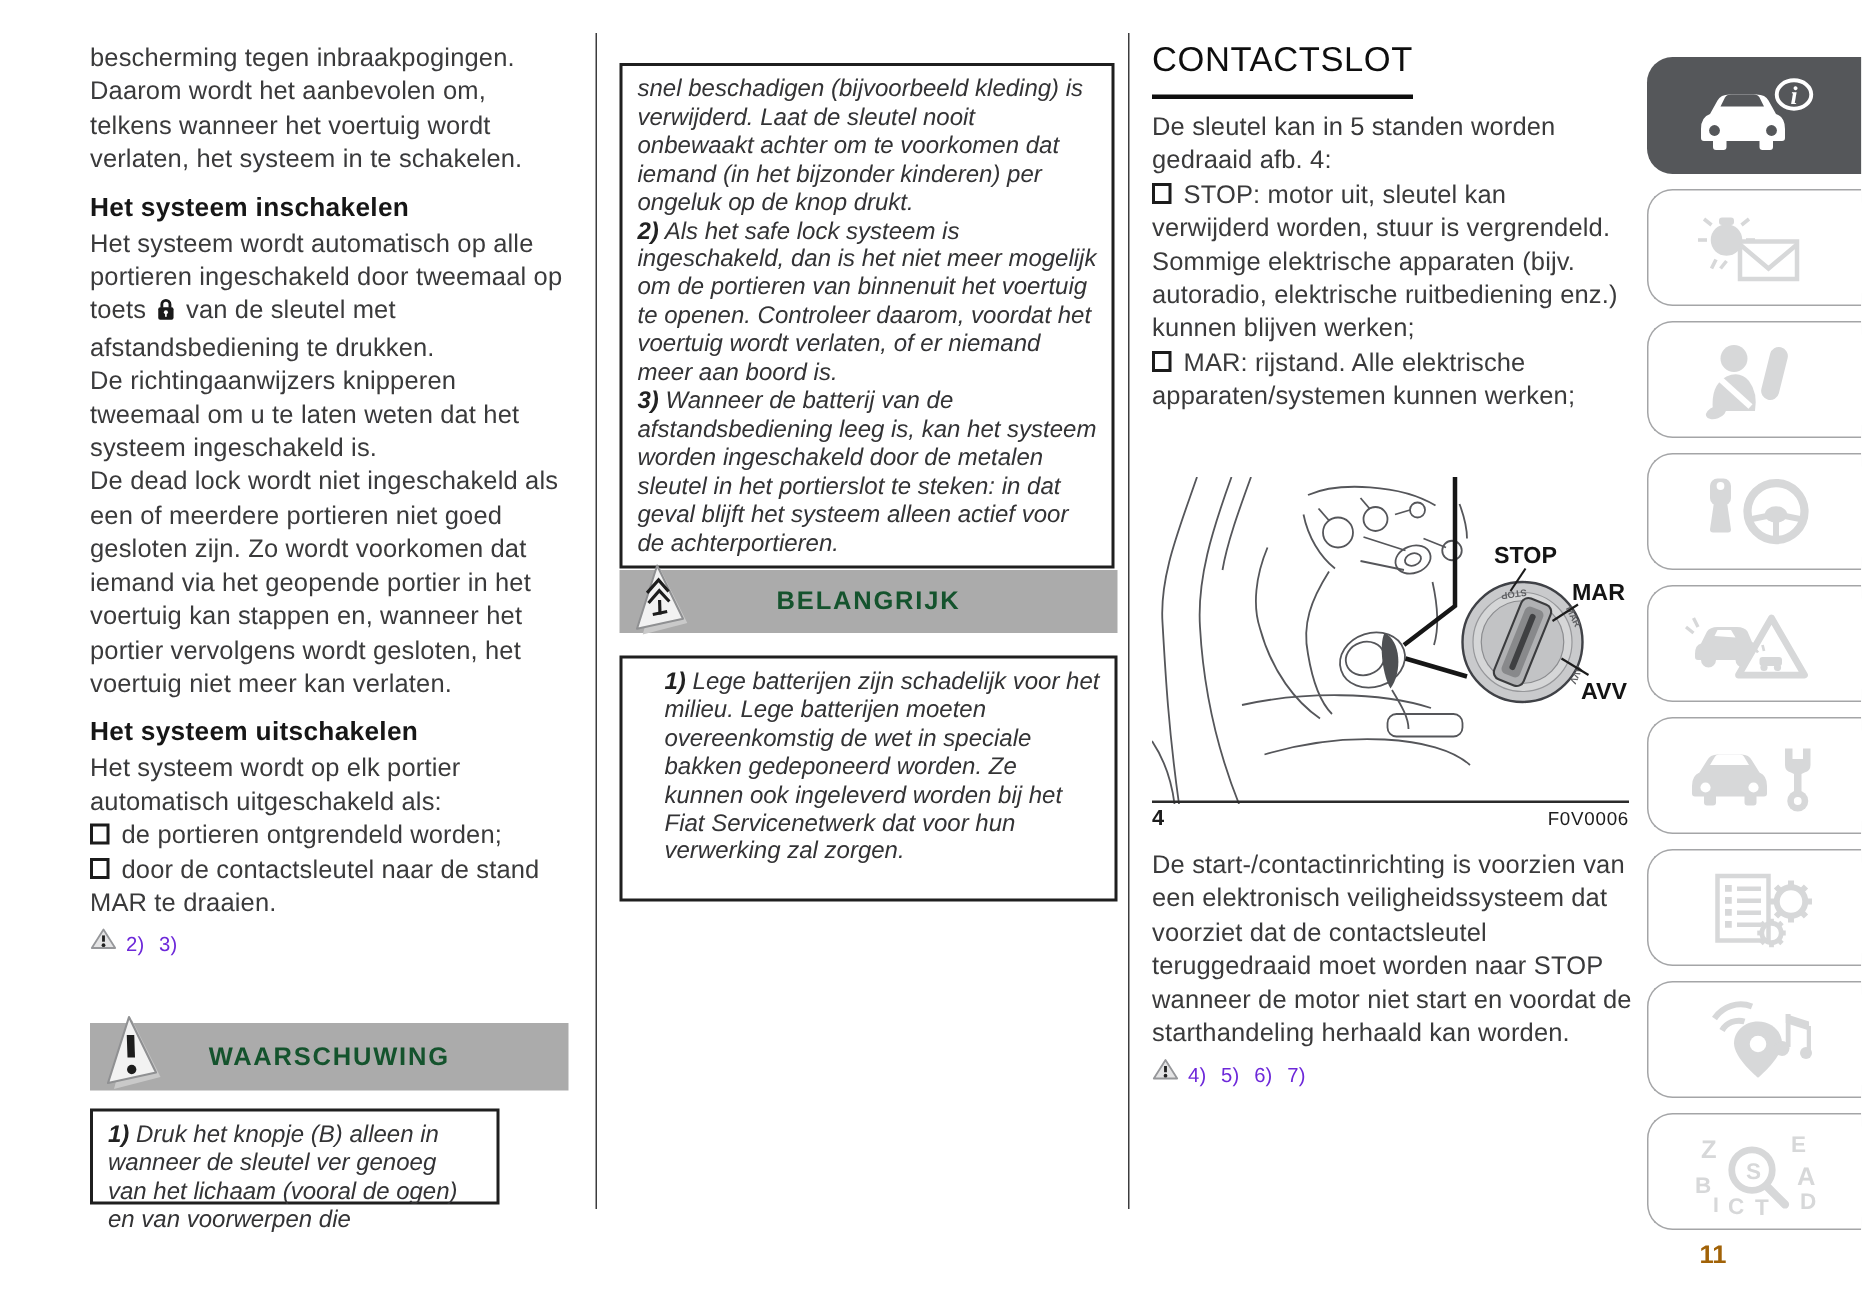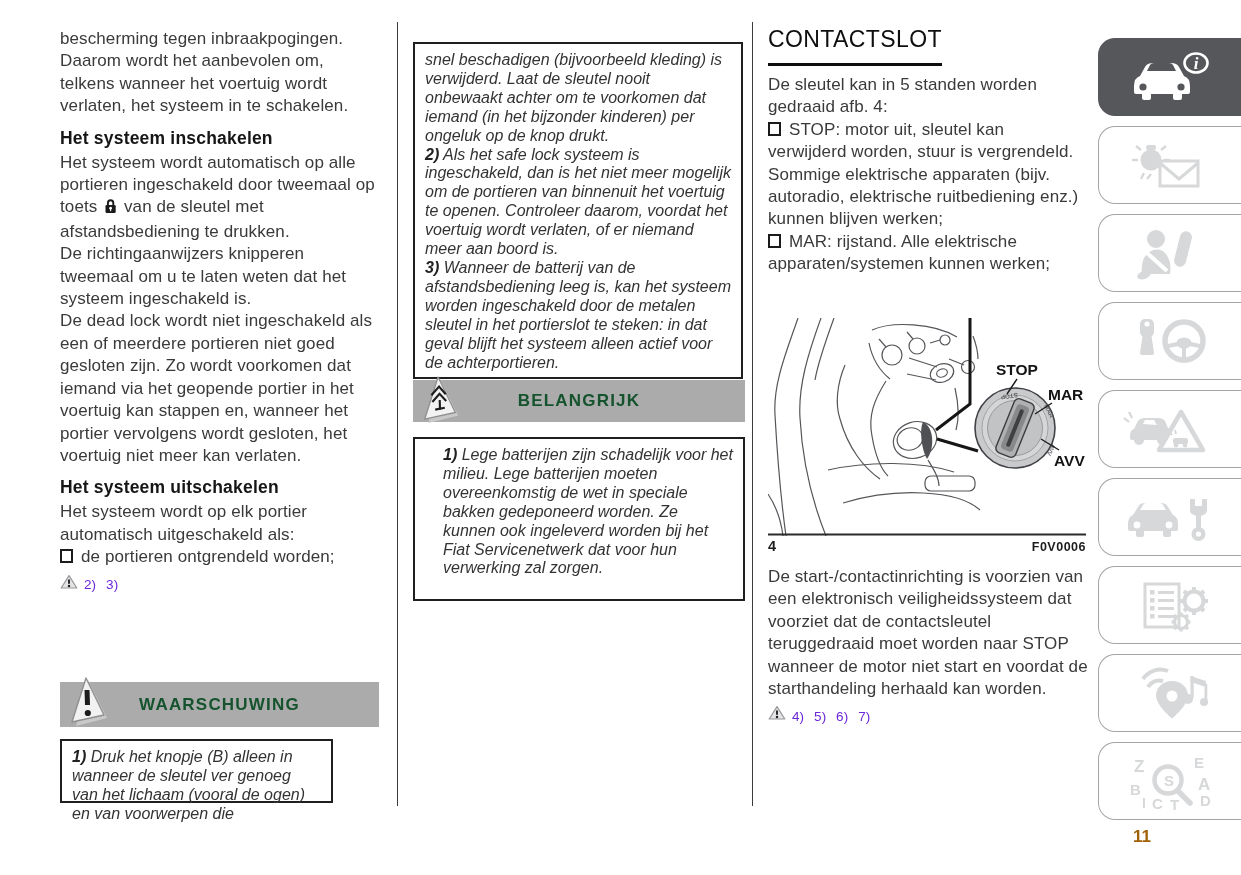--- a/index.html
+++ b/index.html
@@ -45,21 +45,21 @@
   
   .chapter-title {
     display:inline-block; font-size:23px; font-weight:normal; color:#0e0e0e;
     letter-spacing:0.4px; border-bottom:3.6px solid #0e0e0e; padding-bottom:11px; margin:0 0 8px 0;
     line-height:26px;
   }
 
   
   .figcap { display:flex; justify-content:space-between; align-items:baseline; }
   .fignum { font-size:14.5px; font-weight:bold; color:#1c1c1c; }
-  .figcode { font-size:12.5px; font-weight:bold; color:#1c1c1c; letter-spacing:0.5px;margin-left:20px; }
+  .figcode { font-size:12.5px; font-weight:normal; color:#1c1c1c; letter-spacing:0.5px;margin-left:20px; }
 
   
   .tab {
     position:absolute; left:1098px; width:143px; height:78px;
     box-sizing:border-box; background:#ffffff;
     border:1.6px solid #a4a5a7; border-right:none; border-radius:17px 0 0 17px;
     display:flex; align-items:center; justify-content:center;
   }
   .tab-active { background:#55575a; border:none; border-radius:17px 0 0 17px; }
   .ticon { fill:#d7d8d9; }
@@ -86,20 +86,21 @@
             <circle cx="6.6" cy="10.2" r="1.35" fill="#fff"></circle>
             <rect x="6.05" y="10.6" width="1.1" height="2.6" fill="#fff"></rect>
           </svg></span>
       <span>van de sleutel met afstandsbediening te drukken.</span></p>
     <p>De richtingaanwijzers knipperen tweemaal om u te laten weten dat het systeem ingeschakeld is.</p>
     <p>De dead lock wordt niet ingeschakeld als een of meerdere portieren niet goed gesloten zijn. Zo wordt voorkomen dat iemand via het geopende portier in het voertuig kan stappen en, wanneer het portier vervolgens wordt gesloten, het voertuig niet meer kan verlaten.</p>
 
     <h3>Het systeem uitschakelen</h3>
     <p>Het systeem wordt op elk portier automatisch uitgeschakeld als:</p>
     <p><span class="sq"></span><span>de portieren ontgrendeld worden;</span></p>
+    <p><span class="sq"></span><span>door de contactsleutel naar de stand MAR te draaien.</span></p>
     <div class="refs">
       <span><svg width="18" height="16" viewBox="0 0 18 16">
             <path d="M9,1.6 L16.8,14 H1.2 Z" fill="#e4e4e5" stroke="#96979a" stroke-width="1.2" stroke-linejoin="round"></path>
             <line x1="9" y1="5.6" x2="9" y2="9.8" stroke="#222" stroke-width="1.9"></line>
             <circle cx="9" cy="12.1" r="1.25" fill="#222"></circle>
           </svg></span>
       <span>2) 3)</span>
     </div>
   </div>
 

